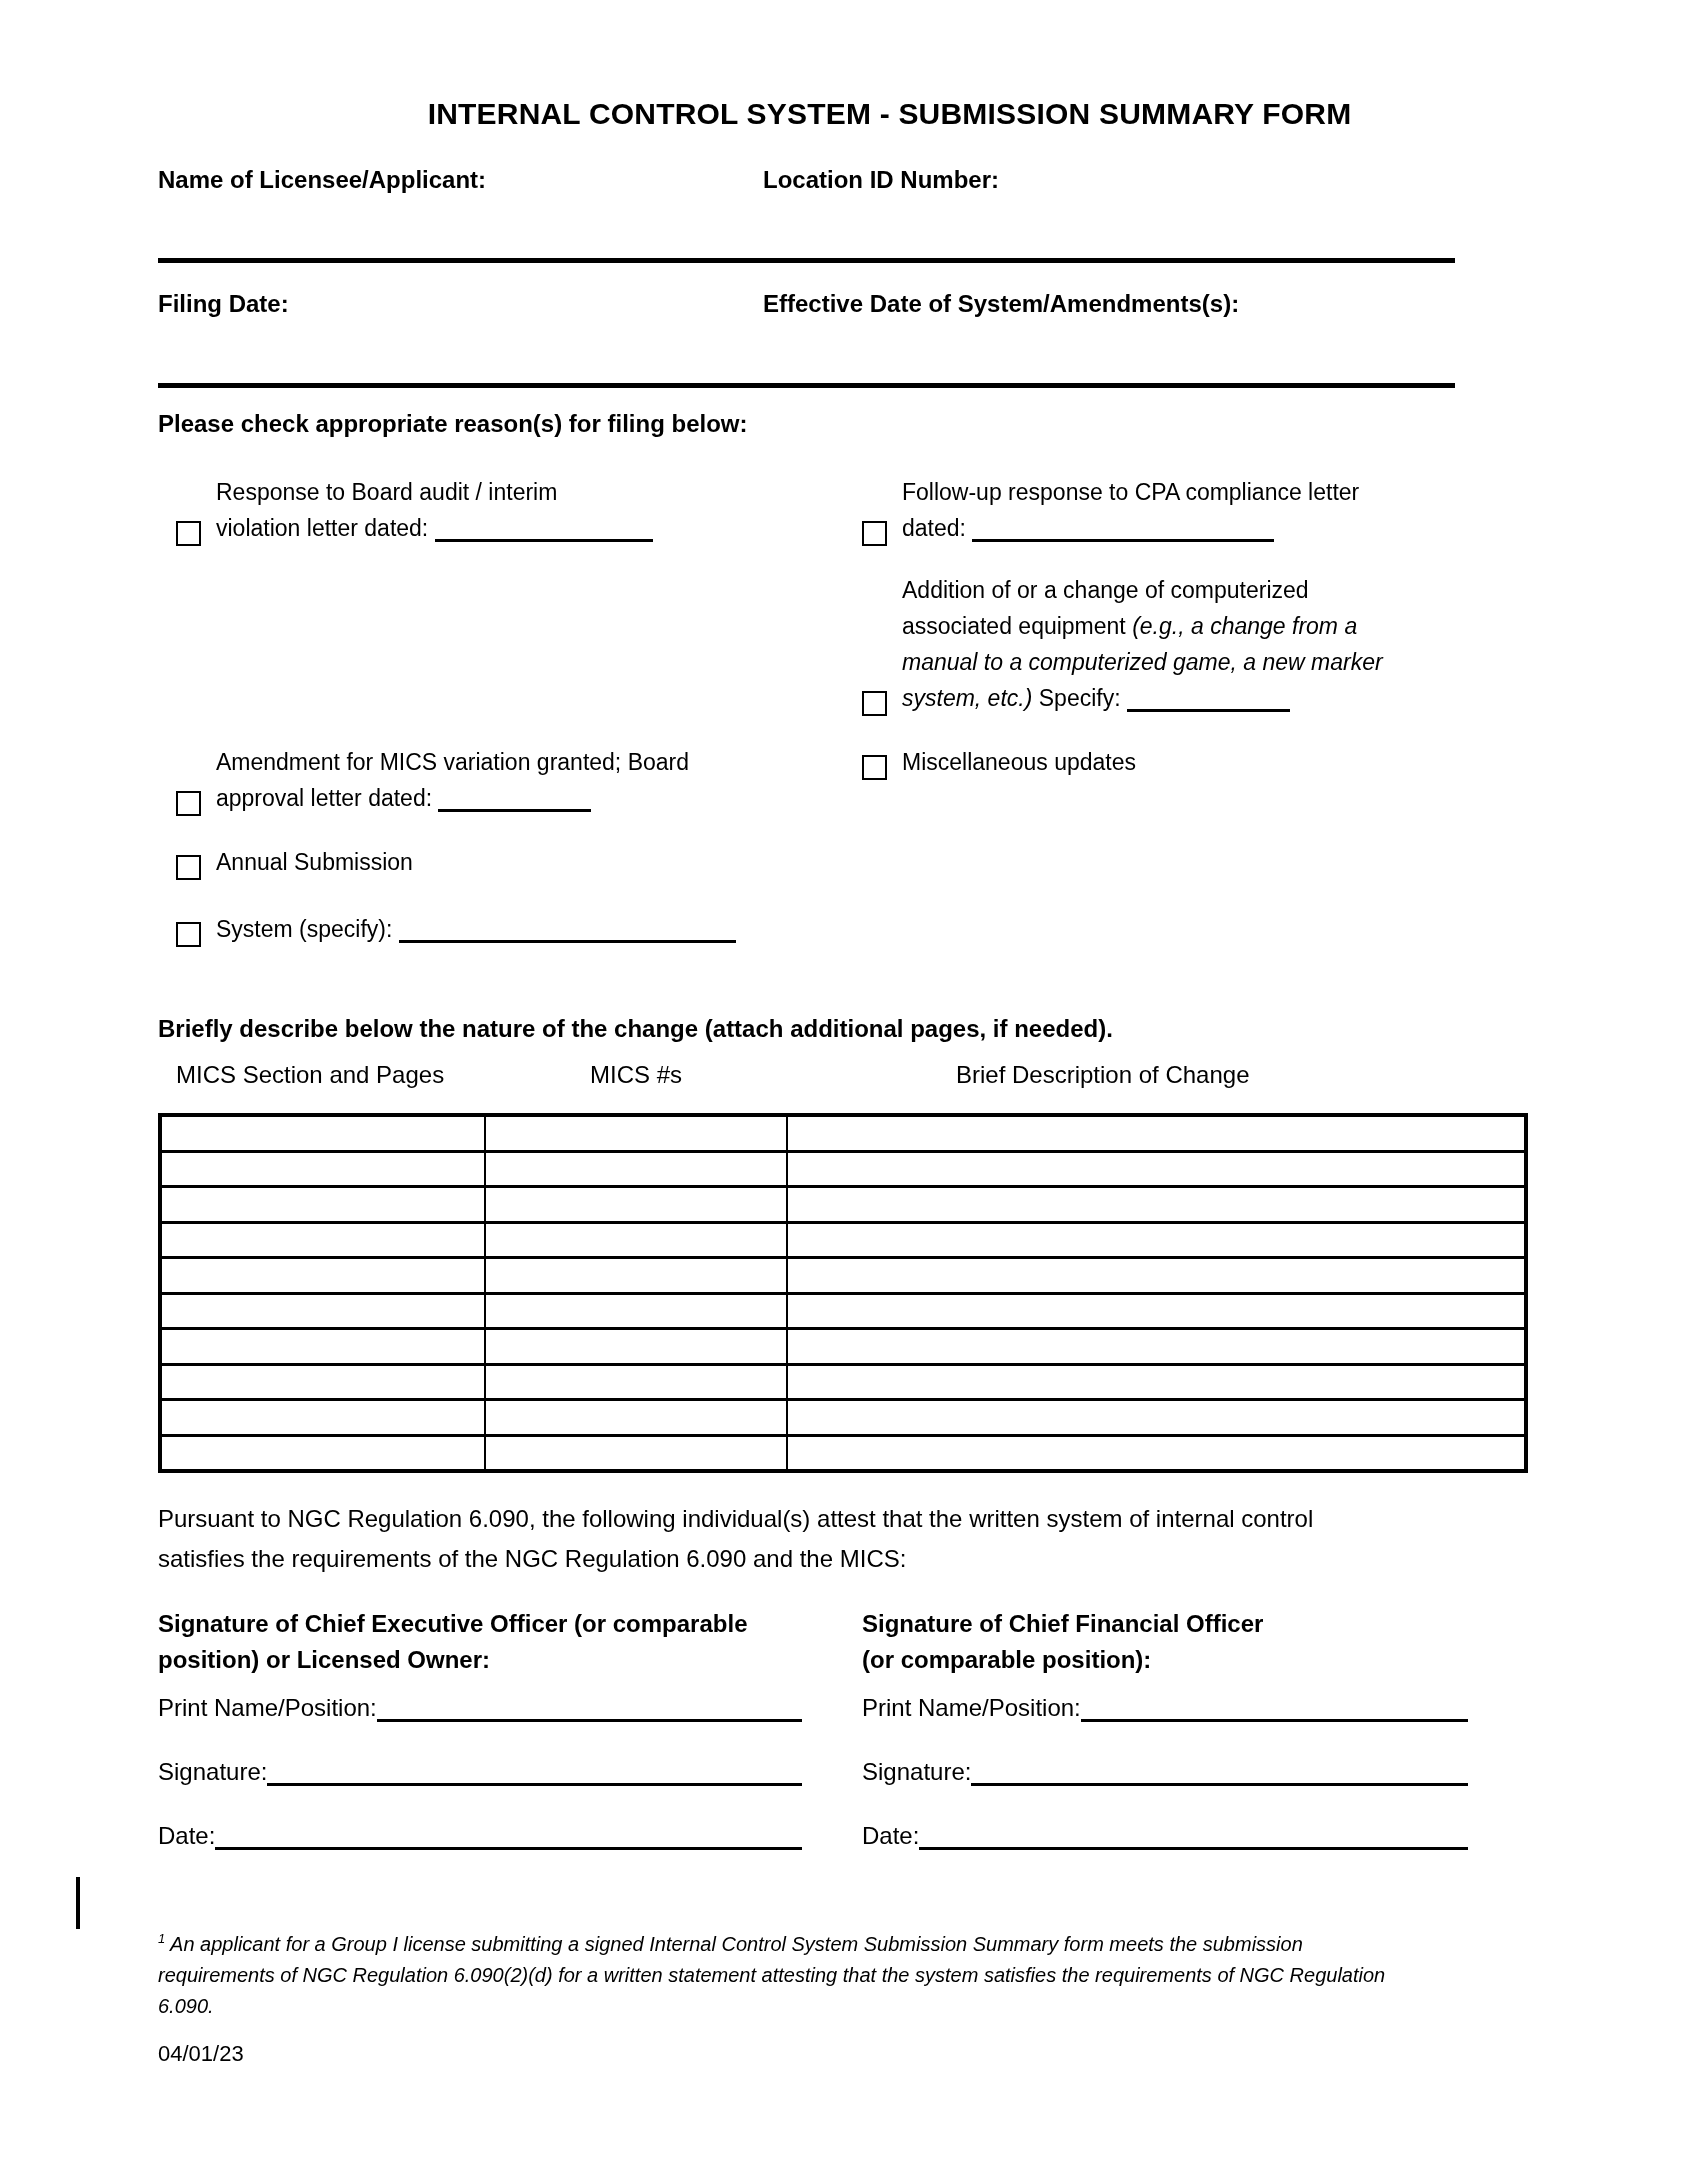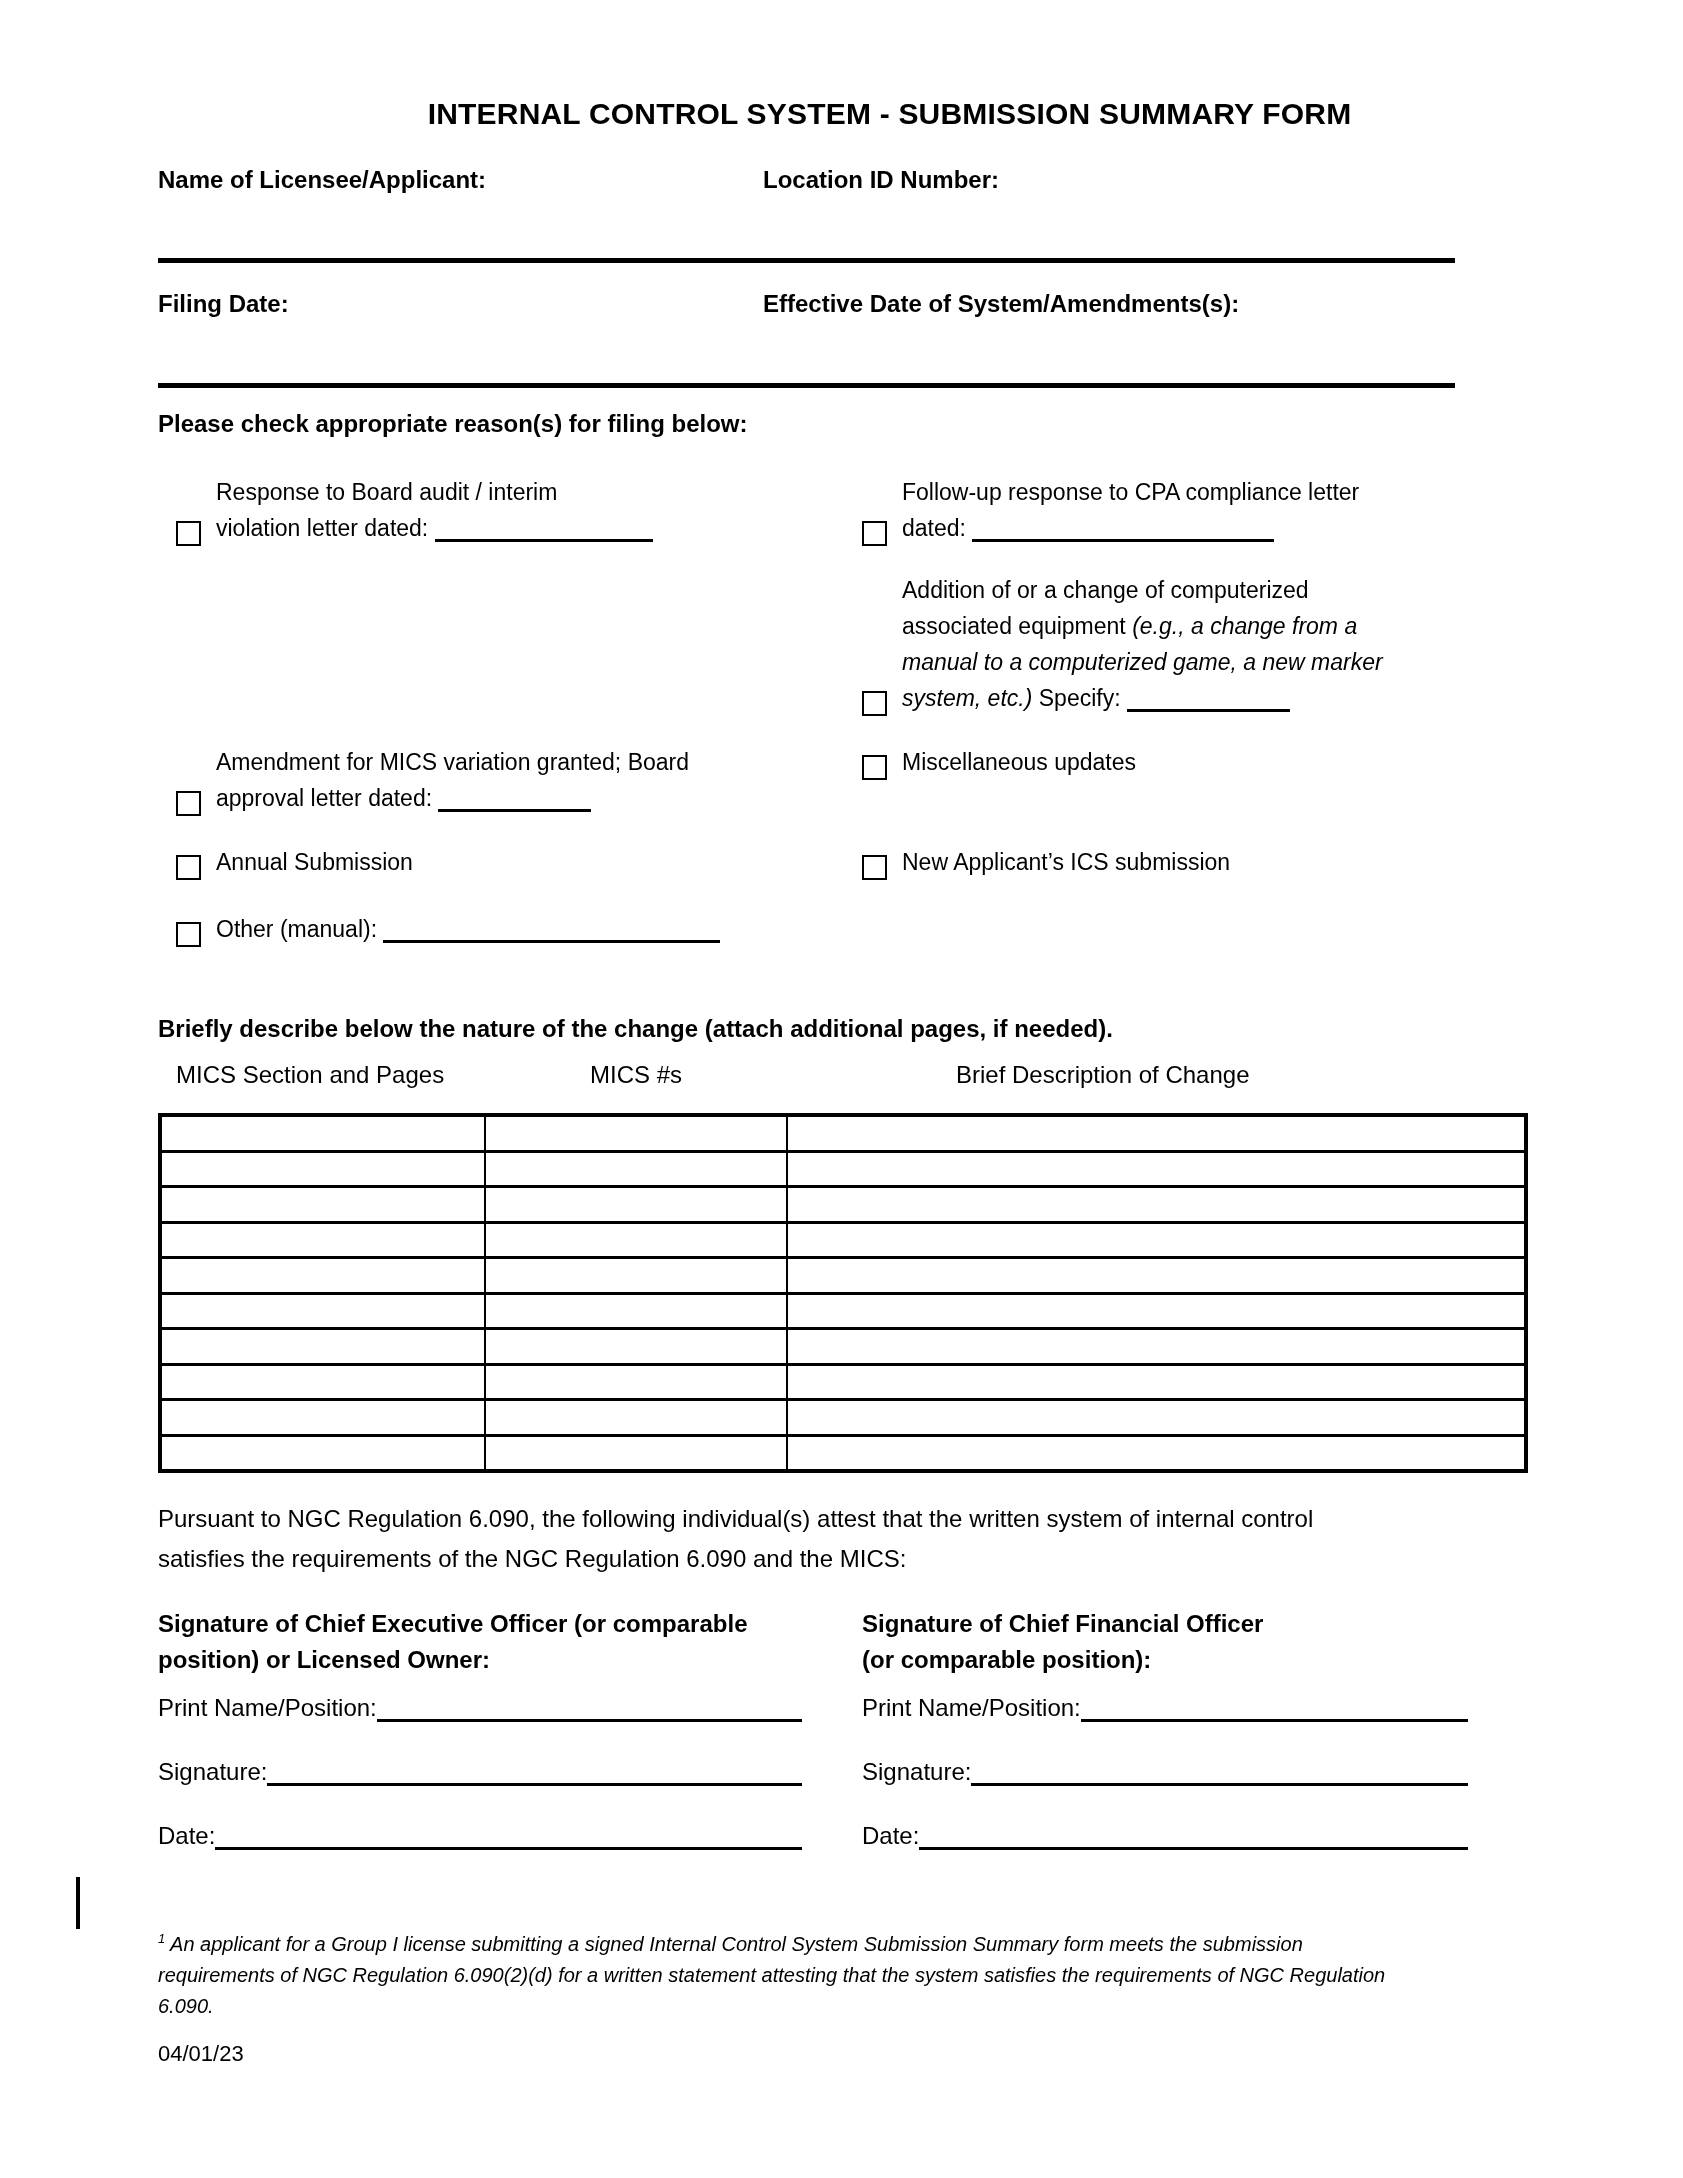--- a/index.html
+++ b/index.html
@@ -55,37 +55,33 @@
       <div class="reason-item" style="left: 176px; top: 744px; width: 653px;">
         <span class="cb"></span>
         <div class="rtext"><span>Amendment for MICS variation granted; Board</span><br><span>approval letter dated: </span><span class="blank" style="width: 153px;"></span></div>
       </div>
       <div class="reason-item" style="left: 176px; top: 844px; width: 653px;">
         <span class="cb"></span>
         <div class="rtext"><span>Annual Submission</span></div>
       </div>
       <div class="reason-item" style="left: 176px; top: 911px; width: 653px;">
         <span class="cb"></span>
-        <div class="rtext"><span>Other (manual): </span><span class="blank" style="width: 337px;"></span></div>
+        <div class="rtext"><span>System (specify): </span><span class="blank" style="width: 337px;"></span></div>
       </div>
       <div class="reason-item" style="left: 862px; top: 474px; width: 693px;">
         <span class="cb"></span>
         <div class="rtext"><span>Follow-up response to CPA compliance letter</span><br><span>dated: </span><span class="blank" style="width: 302px;"></span></div>
       </div>
       <div class="reason-item" style="left: 862px; top: 572px; width: 693px;">
         <span class="cb"></span>
         <div class="rtext"><span>Addition of or a change of computerized</span><br><span>associated equipment </span><span class="it">(e.g., a change from a</span><br><span class="it">manual to a computerized game, a new marker</span><br><span class="it">system, etc.)</span><span>  Specify: </span><span class="blank" style="width: 163px;"></span></div>
       </div>
       <div class="reason-item" style="left: 862px; top: 744px; width: 693px;">
         <span class="cb"></span>
         <div class="rtext"><span>Miscellaneous updates</span></div>
-      </div>
-      <div class="reason-item" style="left: 862px; top: 844px; width: 693px;">
-        <span class="cb"></span>
-        <div class="rtext"><span>New Applicant’s ICS submission</span></div>
       </div>
     </div>
 
   <div class="abs rheading" style="left:158px;top:1015px;">Briefly describe below the nature of the change (attach additional pages, if needed).</div>
   <div class="abs thead" style="left:176px;top:1061px;">MICS Section and Pages</div>
   <div class="abs thead" style="left:590px;top:1061px;">MICS #s</div>
   <div class="abs thead" style="left:956px;top:1061px;">Brief Description of Change</div>
   <div class="abs tbl" id="change-table" style="left:158px;top:1113px;width:1370px;height:360px;">
       <div class="trow">
         <div class="tcell"></div>

